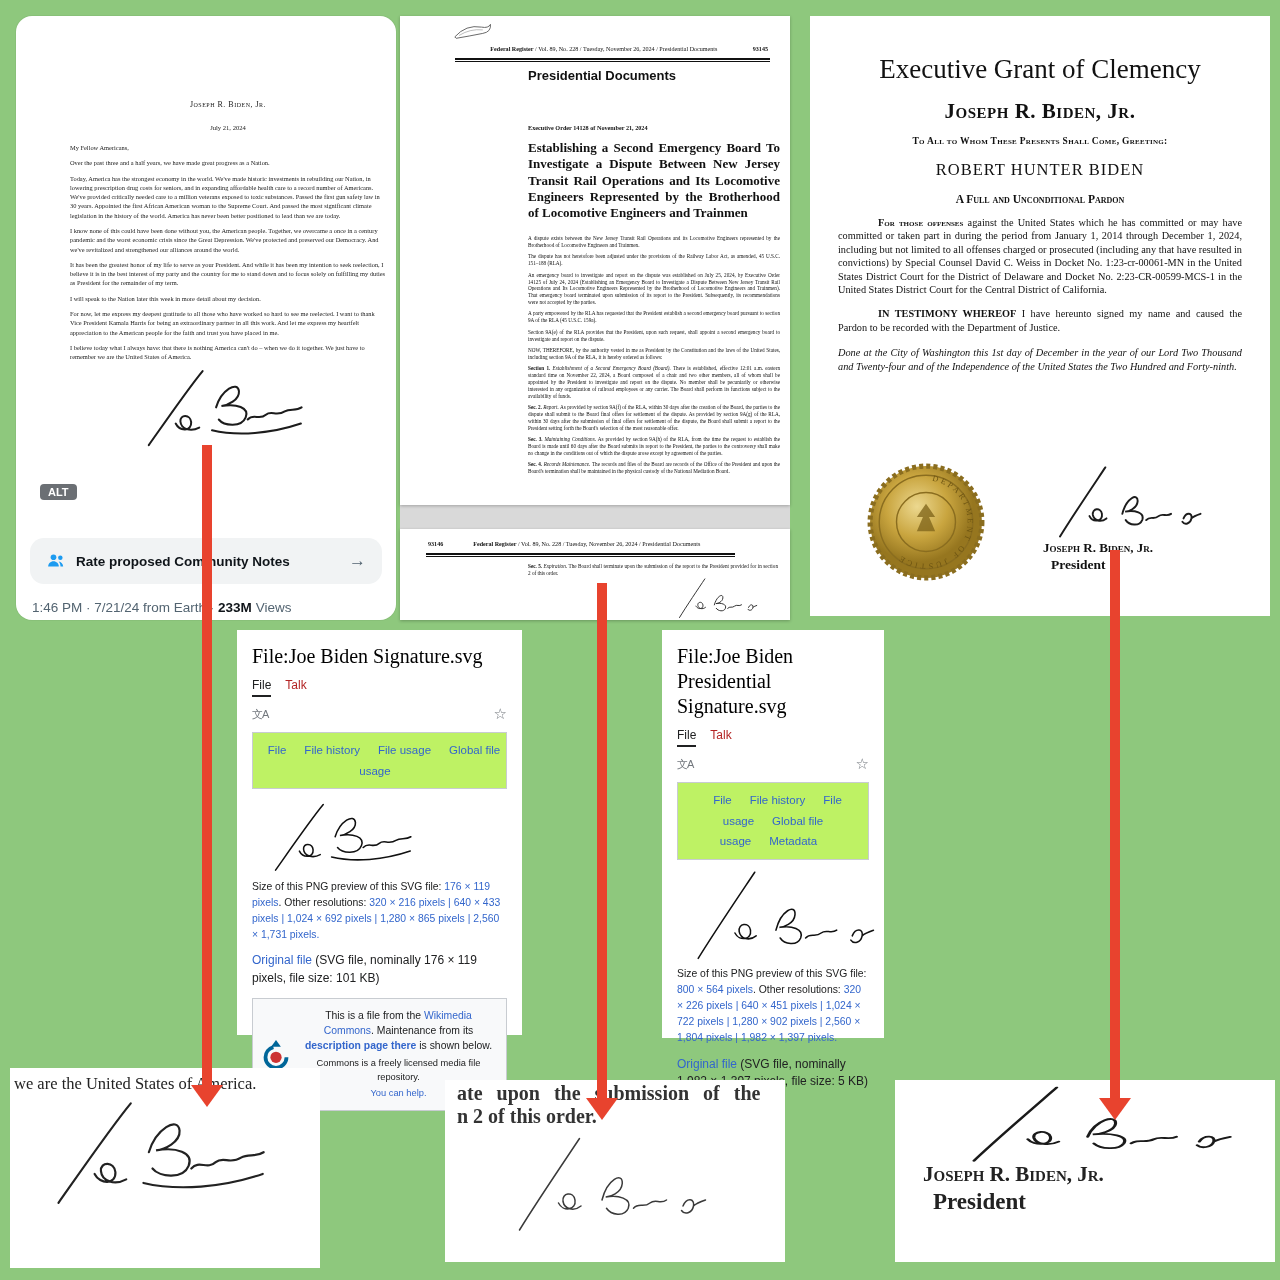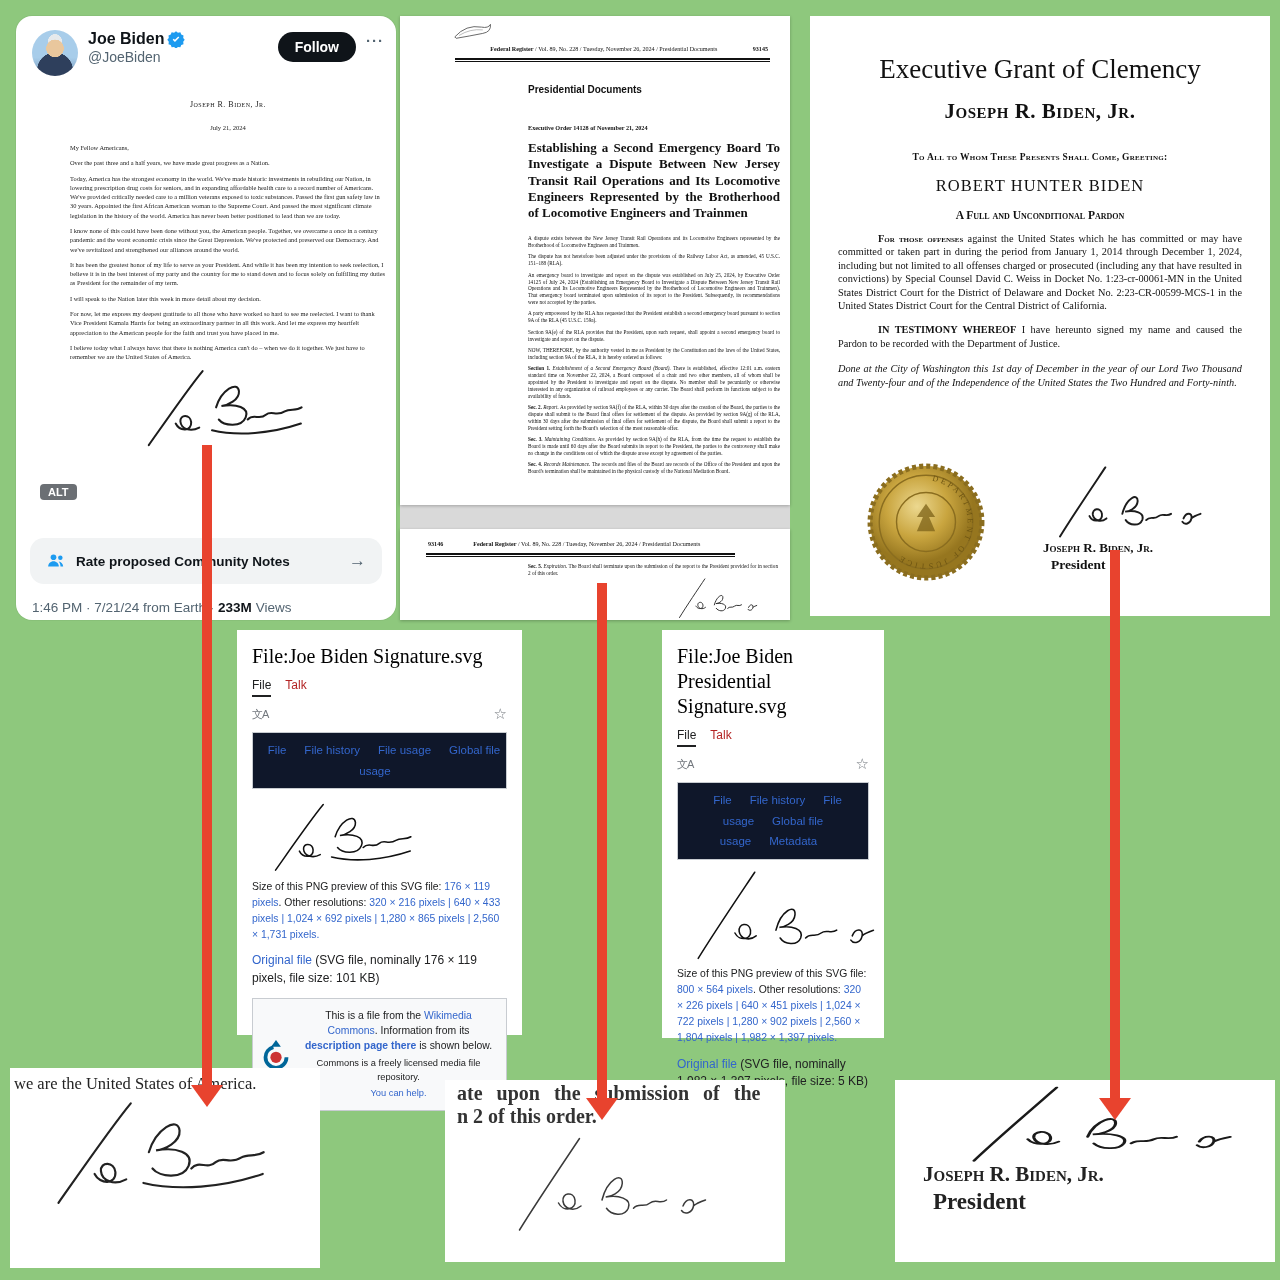--- a/index.html
+++ b/index.html
@@ -40,38 +40,38 @@
 
   
   .fedreg { left:400px; top:16px; width:390px; height:604px; background:#d9d9d9; }
   .fr-page { position:absolute; left:0; right:0; background:#fff; box-shadow:0 1px 3px rgba(0,0,0,.25); font-family:"Liberation Serif", serif; color:#111; }
   .fr-p1 { top:0; height:489px; }
   .fr-p2 { top:513px; height:91px; }
   .fr-logo { position:absolute; left:52px; top:5px; }
   .fr-hrow { position:absolute; top:30px; left:55px; right:22px; font-size:6.1px; display:flex; }
   .fr-hrow .fr-htext { flex:1; text-align:center; }
   .fr-rule { position:absolute; left:55px; right:20px; top:42px; height:4px; border-top:2px solid #111; border-bottom:1px solid #111; }
-  .fr-seclabel { position:absolute; top:68px; left:128px; font-family:"Liberation Sans",sans-serif; font-weight:bold; font-size:10px; color:#111; }
+  .fr-seclabel { position:absolute; top:52px; left:128px; font-family:"Liberation Sans",sans-serif; font-weight:bold; font-size:13px; color:#111; }
   .fr-col { position:absolute; top:108px; left:128px; right:10px; }
   .fr-eo { font-weight:bold; font-size:6.2px; margin-bottom:9px; }
   .fr-title { font-weight:bold; font-size:13px; line-height:1.25; text-align:justify; margin-bottom:14px; }
   .frp { font-size:5.2px; line-height:1.32; text-align:justify; margin-bottom:4.5px; }
   .frp b { font-weight:bold; }
   .frp i { font-style:italic; }
   .fr-hrow2 { position:absolute; top:12px; left:28px; right:55px; font-size:6.1px; display:flex; gap:30px; }
   .fr-rule2 { position:absolute; left:26px; right:55px; top:24px; height:4px; border-top:2px solid #111; border-bottom:1px solid #111; }
   .fr-col2 { position:absolute; top:34px; left:128px; right:12px; }
   .sig-fr { width:95px; position:absolute; right:25px; top:48px; }
 
   
   .clemency { left:810px; top:16px; width:460px; height:600px; font-family:"Liberation Serif", serif; color:#111; padding:38px 28px 0; }
   .cl-title { text-align:center; font-size:27px; font-weight:normal; }
   .cl-name { text-align:center; font-variant:small-caps; font-weight:bold; font-size:21px; margin-top:14px; letter-spacing:.5px; }
   .cl-office { text-align:center; font-weight:bold; font-style:italic; font-size:19px; margin-top:12px; }
-  .cl-greet { text-align:center; font-variant:small-caps; font-weight:bold; font-size:9.5px; margin-top:28px; letter-spacing:.3px; }
+  .cl-greet { text-align:center; font-variant:small-caps; font-weight:bold; font-size:9.5px; margin-top:12px; letter-spacing:.3px; }
   .cl-known { font-variant:small-caps; font-weight:bold; font-size:10.5px; line-height:1.3; text-align:justify; margin-top:12px; text-indent:28px; }
   .cl-grantee { text-align:center; font-size:16.5px; letter-spacing:1px; margin-top:14px; }
   .cl-pardon { text-align:center; font-variant:small-caps; font-weight:bold; font-size:11.5px; margin-top:13px; }
   .cl-body { font-size:10.3px; line-height:1.3; text-align:justify; margin-top:11px; text-indent:40px; }
   .cl-body .sc { font-variant:small-caps; font-weight:bold; }
   .cl-body .capslead { font-weight:bold; }
   .cl-done { font-style:italic; font-size:10.3px; line-height:1.35; text-align:justify; margin-top:12px; }
   .seal { position:absolute; left:55px; top:445px; }
   .cl-sigblock { position:absolute; right:42px; top:448px; width:185px; }
   .sig-clem { width:170px; }
@@ -82,21 +82,21 @@
   .wiki { padding:14px 15px; color:#202122; }
   .wiki-left { left:237px; top:630px; width:285px; height:405px; }
   .wiki-right { left:662px; top:630px; width:222px; height:408px; }
   .w-title { font-family:"Liberation Serif", serif; font-weight:normal; font-size:20px; line-height:1.25; color:#000; }
   .w-tabs { display:flex; gap:14px; margin-top:9px; font-size:12px; }
   .w-tab-file { color:#202122; border-bottom:2px solid #202122; padding-bottom:3px; }
   .w-tab-talk { color:#b32424; }
   .w-tools { display:flex; justify-content:space-between; align-items:center; margin-top:8px; color:#72777d; }
   .w-lang { font-size:11px; letter-spacing:-1px; }
   .w-star { font-size:15px; }
-  .w-navbox { border:1px solid #c8ccd1; background:#0f172a; margin-top:9px; padding:7px 4px; text-align:center; font-size:11.5px; line-height:1.8; }
+  .w-navbox { border:1px solid #c8ccd1; background:#bef264; margin-top:9px; padding:7px 4px; text-align:center; font-size:11.5px; line-height:1.8; }
   .w-navbox a { color:#3366cc; margin:0 9px; text-decoration:none; }
   .w-sig-left { width:155px; margin:12px 0 4px 14px; }
   .w-sig-right { width:212px; margin:8px 0 2px 0; }
   .w-sizetext { font-size:10.4px; line-height:1.55; margin-top:6px; color:#202122; }
   .blue { color:#3366cc; }
   .bluebold { color:#3366cc; font-weight:bold; }
   .w-orig { font-size:12px; line-height:1.45; margin-top:9px; }
   .w-commons { border:1px solid #c8ccd1; background:#f8f9fa; margin-top:11px; padding:9px 8px; display:flex; gap:8px; align-items:center; }
   .w-commons-text { text-align:center; font-size:10.4px; line-height:1.45; flex:1; }
   .w-commons-sub { font-size:9.3px; margin-top:4px; }
@@ -123,35 +123,20 @@
   .arrow1 { left:202px; top:445px; height:640px; }
   .arrow2 { left:597px; top:583px; height:515px; }
   .arrow3 { left:1110px; top:550px; height:548px; }
 </style>
 </head>
 <body>
 
 <div class="stage">
 
   <section class="card tweet">
-    <div class="tw-head">
-      <div class="avatar"></div>
-      <div class="tw-id">
-        <div class="tw-name-row">
-          <span class="tw-name">Joe Biden</span>
-          <svg width="18" height="18" viewBox="0 0 24 24">
-            <path fill="#1d9bf0" d="M12 1.5l2.6 2 3.2-.4 1.2 3 3 1.2-.4 3.2 2 2.6-2 2.6.4 3.2-3 1.2-1.2 3-3.2-.4-2.6 2-2.6-2-3.2.4-1.2-3-3-1.2.4-3.2-2-2.6 2-2.6-.4-3.2 3-1.2 1.2-3 3.2.4z"></path>
-            <path fill="#fff" d="M10.6 15.9l-3-3 1.4-1.4 1.6 1.6 4.4-4.4 1.4 1.4z"></path>
-          </svg>
-        </div>
-        <div class="tw-handle">@JoeBiden</div>
-      </div>
-      <button class="follow">Follow</button>
-      <div class="more">···</div>
-    </div>
 
     <div class="letter">
       <div class="letter-head">Joseph R. Biden, Jr.</div>
       <div class="letter-date">July 21, 2024</div>
       <p class="lp">My Fellow Americans,</p>
       <p class="lp">Over the past three and a half years, we have made great progress as a Nation.</p>
       <p class="lp">Today, America has the strongest economy in the world. We've made historic investments in rebuilding our Nation, in lowering prescription drug costs for seniors, and in expanding affordable health care to a record number of Americans. We've provided critically needed care to a million veterans exposed to toxic substances. Passed the first gun safety law in 30 years. Appointed the first African American woman to the Supreme Court. And passed the most significant climate legislation in the history of the world. America has never been better positioned to lead than we are today.</p>
       <p class="lp">I know none of this could have been done without you, the American people. Together, we overcame a once in a century pandemic and the worst economic crisis since the Great Depression. We've protected and preserved our Democracy. And we've revitalized and strengthened our alliances around the world.</p>
       <p class="lp">It has been the greatest honor of my life to serve as your President. And while it has been my intention to seek reelection, I believe it is in the best interest of my party and the country for me to stand down and to focus solely on fulfilling my duties as President for the remainder of my term.</p>
       <p class="lp">I will speak to the Nation later this week in more detail about my decision.</p>
@@ -304,21 +289,21 @@
     </svg>
     <p class="w-sizetext"><span>Size of this PNG preview of this SVG file: </span><span class="blue">176 × 119 pixels</span><span>. Other resolutions: </span><span class="blue">320 × 216 pixels | 640 × 433 pixels | 1,024 × 692 pixels | 1,280 × 865 pixels | 2,560 × 1,731 pixels.</span></p>
     <p class="w-orig"><span class="blue">Original file</span><span> (SVG file, nominally 176 × 119 pixels, file size: 101 KB)</span></p>
     <div class="w-commons">
       <svg width="30" height="34" viewBox="0 0 40 44">
         <circle cx="20" cy="25" r="7.5" fill="#cc3333"></circle>
         <circle cx="20" cy="25" r="14" fill="none" stroke="#006699" stroke-width="5" stroke-dasharray="62 26"></circle>
         <path d="M20 2 l6.5 9 h-13 z" fill="#006699"></path>
       </svg>
       <div class="w-commons-text">
-        <span>This is a file from the </span><span class="blue">Wikimedia Commons</span><span>. Information from its </span><span class="bluebold">description page there</span><span> is shown below.</span>
+        <span>This is a file from the </span><span class="blue">Wikimedia Commons</span><span>. Maintenance from its </span><span class="bluebold">description page there</span><span> is shown below.</span>
         <div class="w-commons-sub">Commons is a freely licensed media file repository.</div>
         <div class="w-commons-help blue">You can help.</div>
       </div>
     </div>
   </section>
 
   <section class="card wiki wiki-right">
     <h1 class="w-title">File:Joe Biden Presidential Signature.svg</h1>
     <div class="w-tabs">
       <span class="w-tab-file">File</span>

